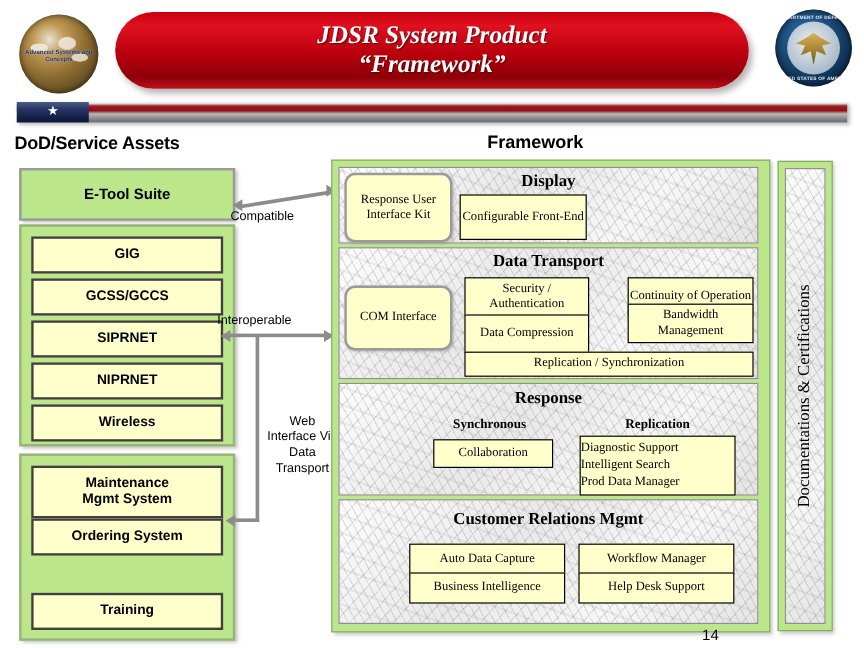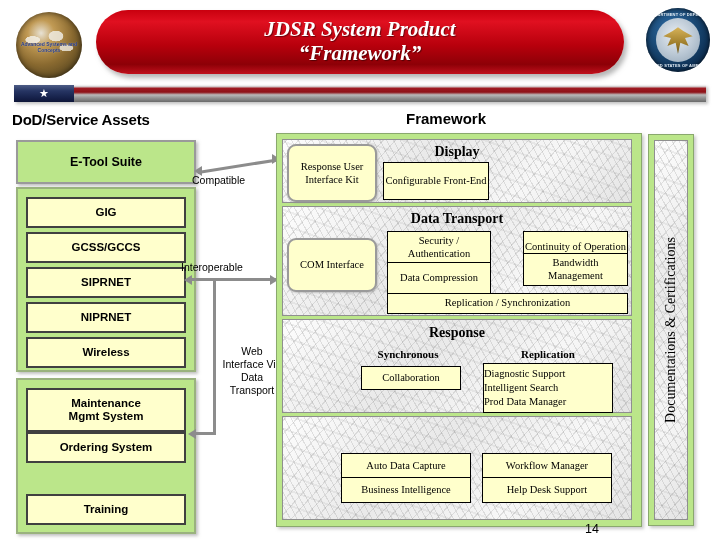--- a/index.html
+++ b/index.html
@@ -270,20 +270,21 @@
       <div class="sub-title" style="left:200px;top:28px;width:130px;">Replication</div>
       <div class="cbox" style="left:78px;top:46px;width:98px;height:22px;">Collaboration</div>
       <div class="listbox" style="left:200px;top:43px;width:128px;height:48px;">
         <span>Diagnostic Support</span>
         <span>Intelligent Search</span>
         <span>Prod Data Manager</span>
       </div>
     </div>
 
     <div class="marble" style="left:5px;top:282px;width:348px;height:102px;">
+      <div class="sec-title" style="top:9px;">Customer Relations Mgmt</div>
       <div class="cbox" style="left:58px;top:36px;width:128px;height:24px;">Auto Data Capture</div>
       <div class="cbox" style="left:58px;top:60px;width:128px;height:24px;">Business Intelligence</div>
       <div class="cbox" style="left:199px;top:36px;width:128px;height:24px;">Workflow Manager</div>
       <div class="cbox" style="left:199px;top:60px;width:128px;height:24px;">Help Desk Support</div>
     </div>
   </div>
 
   <div class="docs-outer">
     <div class="marble docs-inner">
       <div class="docs-text">Documentations &amp; Certifications</div>

